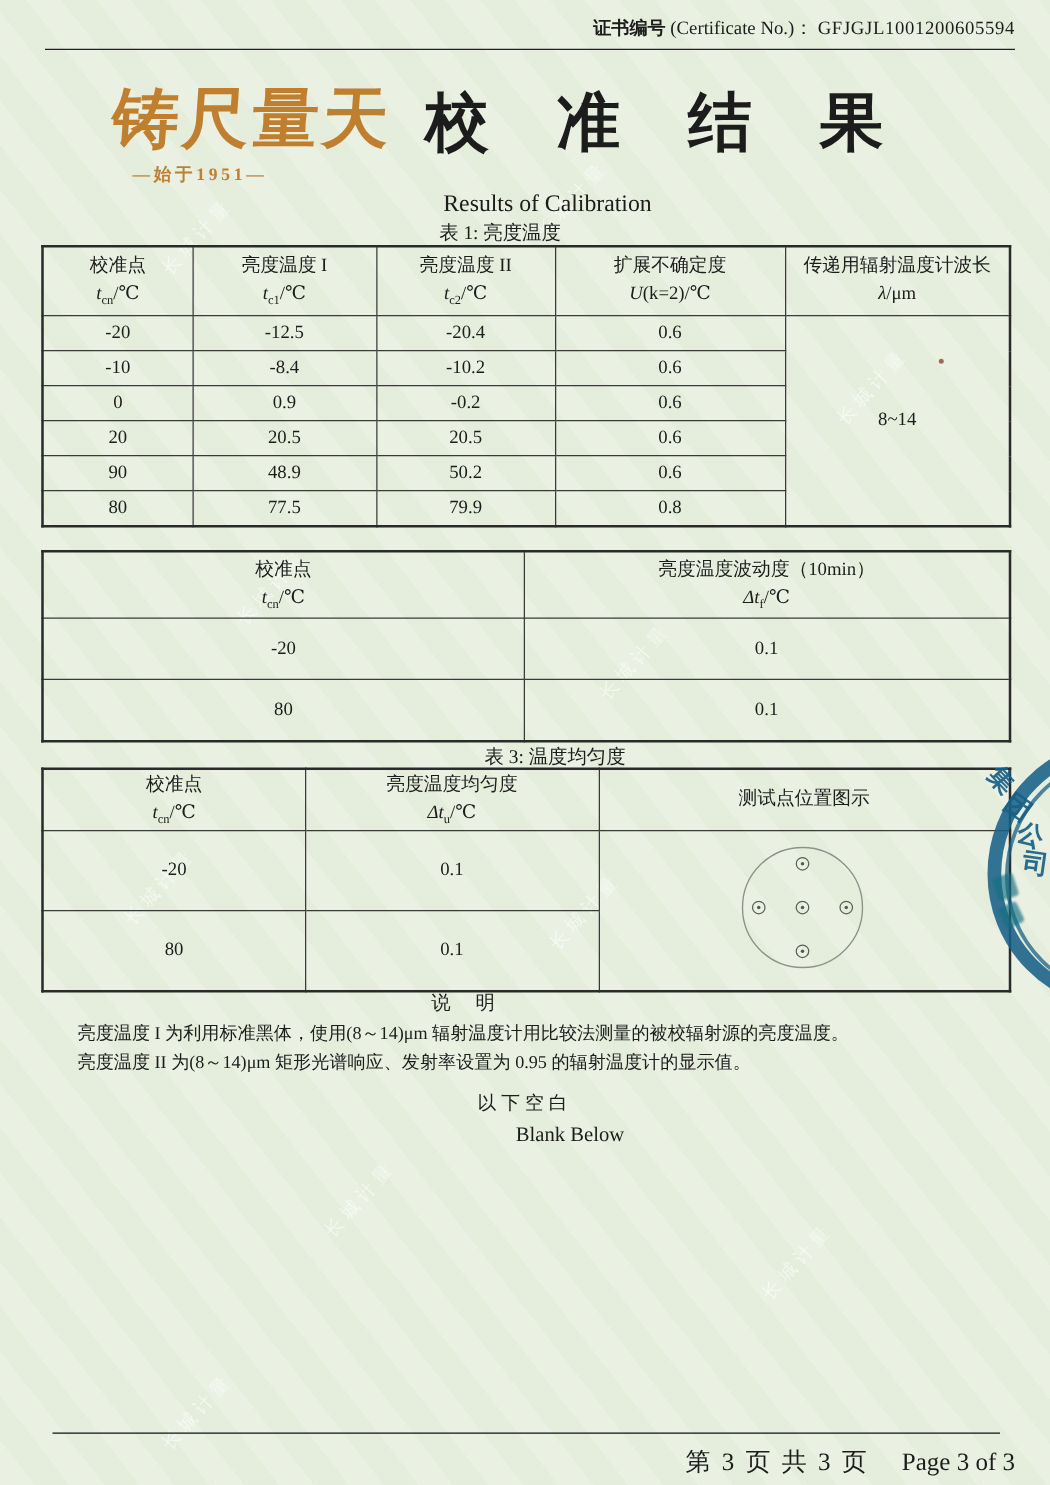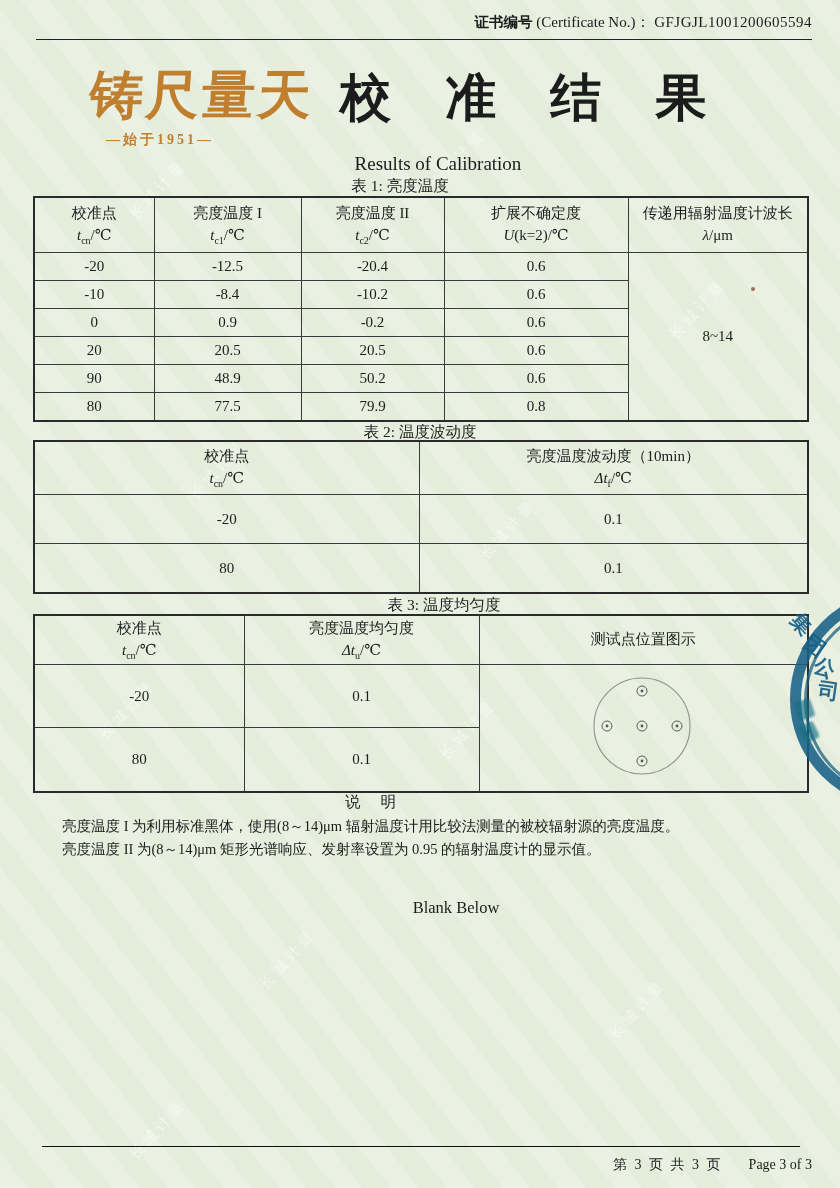--- a/index.html
+++ b/index.html
@@ -49,21 +49,21 @@
   .diagram-cell{padding:0;}
   
   .notes-title{position:absolute;left:0;width:749px;top:792px;text-align:center;font-size:15.5px;letter-spacing:8px;}
   .note-line{position:absolute;left:62px;font-size:14.5px;white-space:nowrap;}
   .nl1{top:817px;}
   .nl2{top:840px;}
   .blank-cn{position:absolute;left:0;width:840px;top:873px;text-align:center;font-size:15px;letter-spacing:4px;}
   .blank-en{position:absolute;left:0;width:840px;top:898px;text-align:center;font-size:16.5px;margin-left:36px;}
   
   .footer-rule{position:absolute;left:42px;width:758px;top:1146px;border-top:1.6px solid #111;}
-  .footer-text{position:absolute;right:28px;top:1156px;font-size:14px;white-space:nowrap;}
+  .footer-text{position:absolute;right:28px;top:1156px;font-size:20px;white-space:nowrap;}
   .footer-cn{letter-spacing:2px;margin-right:26px;}
   
   .stamp-ring{position:absolute;left:790px;top:590px;width:196px;height:196px;border-radius:50%;
               border:11px solid rgba(24,96,134,0.88);}
   .stamp-inner{position:absolute;left:804px;top:604px;width:188px;height:188px;border-radius:50%;
                border:3px solid rgba(24,96,134,0.75);}
   .stamp-char{position:absolute;color:rgba(24,96,134,0.92);font-size:21px;font-weight:bold;
               font-family:"Liberation Sans","DejaVu Sans",sans-serif;}
   .stamp-smudge{position:absolute;background:rgba(20,110,130,0.65);border-radius:3px;filter:blur(1px);}
   .speck{position:absolute;width:4px;height:4px;border-radius:50%;background:#8a4a3a;opacity:0.8;}
@@ -162,21 +162,20 @@
     </tr>
     <tr>
       <td>80</td>
       <td>77.5</td>
       <td>79.9</td>
       <td>0.8</td>
     </tr>
   </tbody>
     </table>
 
-  <div class="tcap tcap2">表 2: 温度波动度</div>
   <table class="tbl t2">
     <colgroup>
         <col style="width:385px">
         <col style="width:389px">
       </colgroup>
     <tbody>
         <tr>
       <th>
         <div class="hl1">校准点</div>
         <div class="hl2"><i>t</i><sub>cn</sub><span>/℃</span></div>
@@ -245,20 +244,21 @@
       <td>80</td>
       <td>0.1</td>
     </tr>
   </tbody>
     </table>
 
   <div class="notes-title">说 明</div>
   <div class="note-line nl1">亮度温度 I 为利用标准黑体，使用(8～14)μm 辐射温度计用比较法测量的被校辐射源的亮度温度。</div>
   <div class="note-line nl2">亮度温度 II 为(8～14)μm 矩形光谱响应、发射率设置为 0.95 的辐射温度计的显示值。</div>
 
+  <div class="blank-cn">以下空白</div>
   <div class="blank-en">Blank Below</div>
 
   <div class="stamp-ring"></div>
   <div class="stamp-inner"></div>
   <span class="stamp-char" style="left:791px;top:610px;transform:rotate(47deg)">集</span>
   <span class="stamp-char" style="left:804px;top:632px;transform:rotate(36deg)">团</span>
   <span class="stamp-char" style="left:814px;top:654px;transform:rotate(22deg)">公</span>
   <span class="stamp-char" style="left:818px;top:677px;transform:rotate(8deg)">司</span>
   <div class="stamp-smudge" style="left:796px;top:700px;width:17px;height:19px;transform:rotate(-18deg)"></div>
   <div class="stamp-smudge" style="left:801px;top:723px;width:16px;height:18px;transform:rotate(-26deg)"></div>

